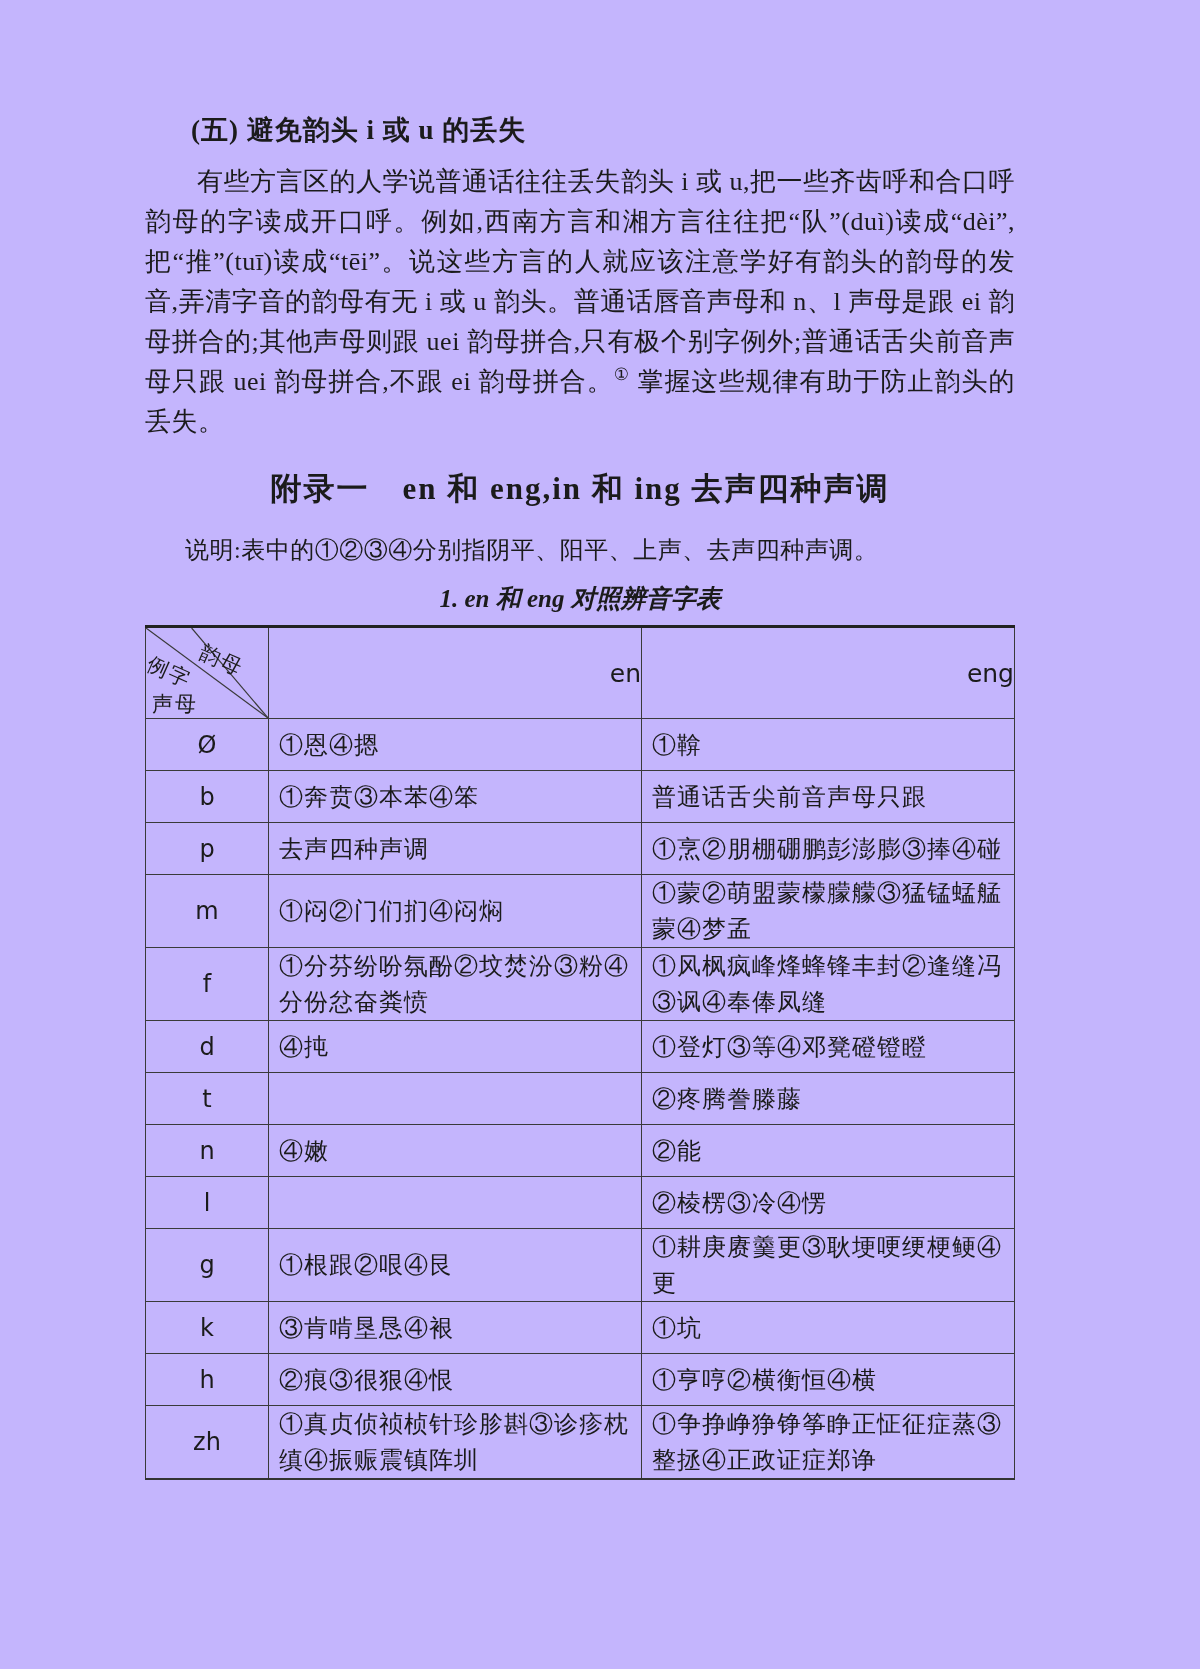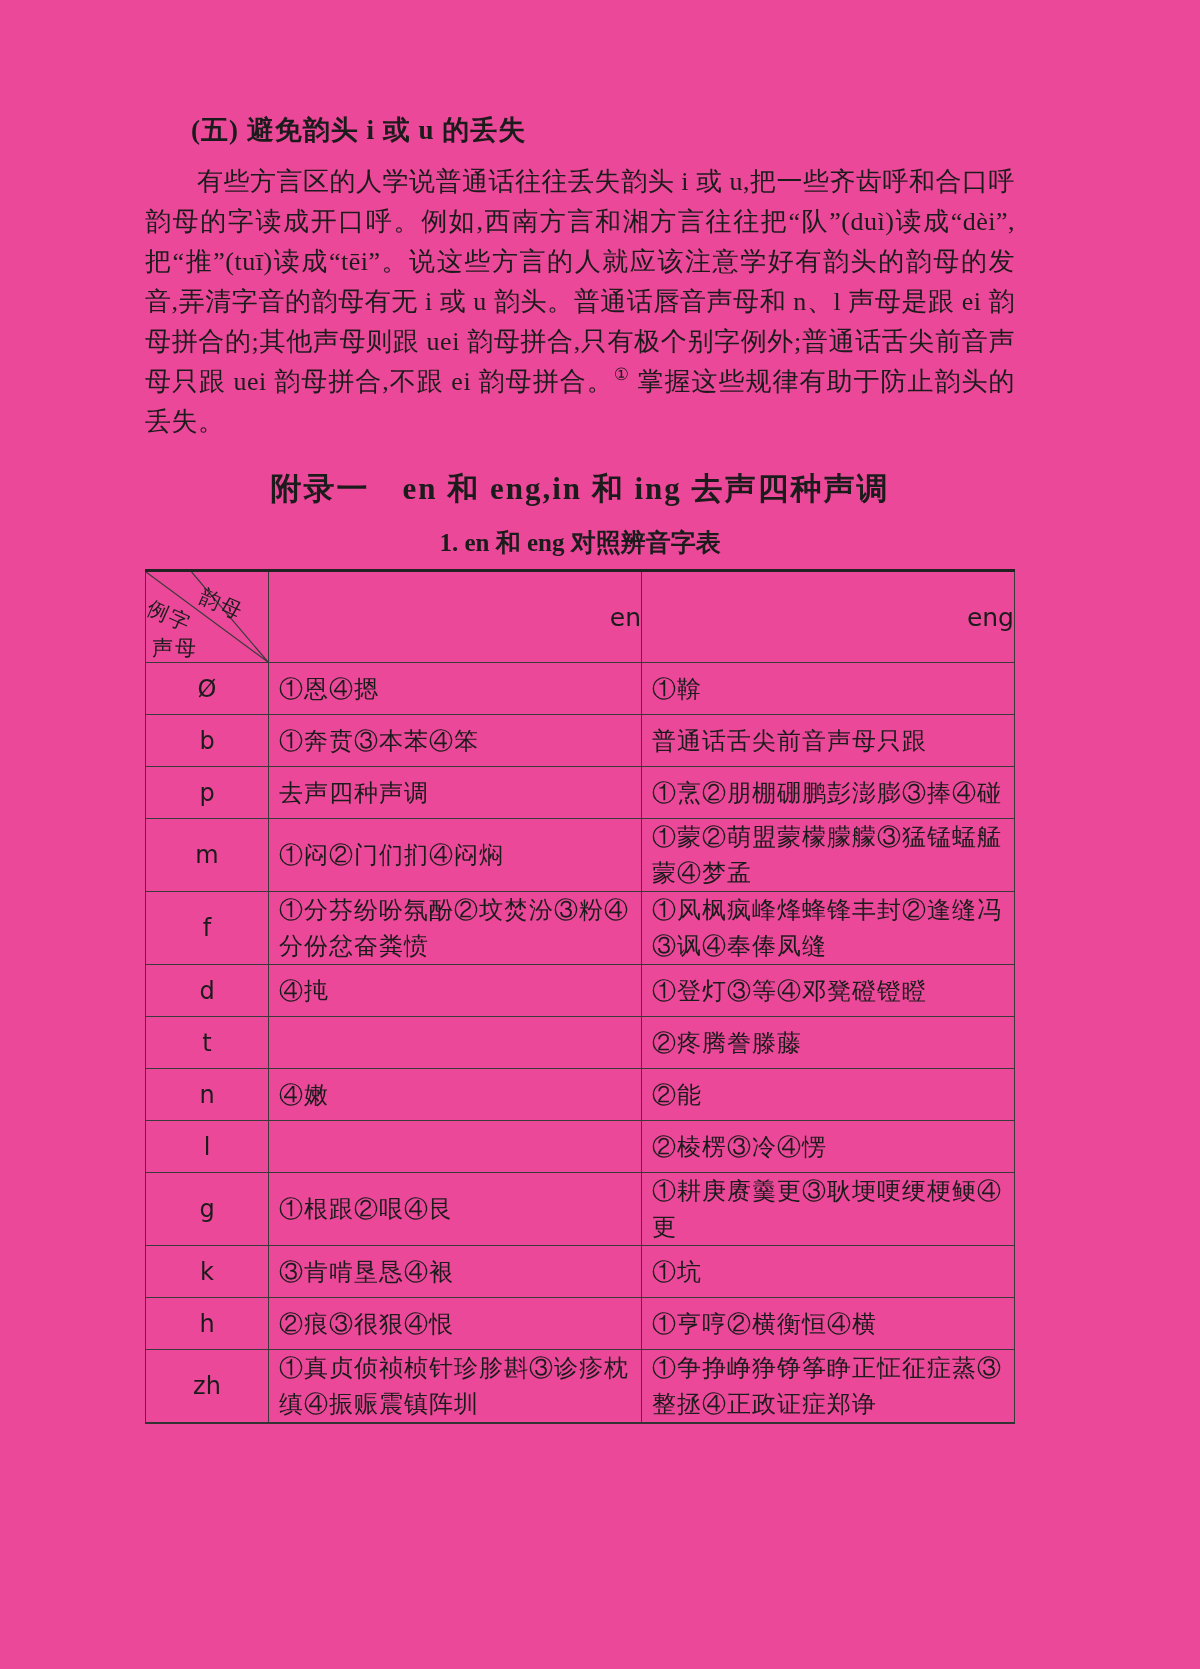--- a/index.html
+++ b/index.html
@@ -4,21 +4,21 @@
 <style>
   * { margin: 0; padding: 0; box-sizing: border-box; }
   html, body { background: #e8e8e8; }
   body {
     width: 1200px; height: 1669px;
     font-family: "Liberation Serif", "DejaVu Serif", serif;
     color: #1b1b1b;
   }
   .page {
     width: 1200px; height: 1669px;
-    background: #ec4899;
+    background: #c4b5fd;
     padding: 112px 185px 40px 145px;
     overflow: hidden;
   }
   .section-heading {
     font-size: 27px; font-weight: bold;
     margin-left: 46px; margin-bottom: 14px;
     letter-spacing: 1px;
   }
   .body-paragraph {
     font-size: 26px; line-height: 40px;
@@ -29,21 +29,21 @@
   .appendix-title {
     text-align: center; font-size: 31px; font-weight: bold;
     margin-top: 26px; letter-spacing: 2px;
   }
   .table-note {
     margin-top: 24px; margin-left: 40px;
     font-size: 24px; letter-spacing: 0.5px;
   }
   .table-caption {
     text-align: center; font-size: 25px; font-weight: bold;
-    margin-top: 16px; margin-bottom: 10px;
+    margin-top: 16px; margin-bottom: 10px; font-style: italic;
   }
   table.char-table {
     width: 870px; border-collapse: collapse; table-layout: fixed;
     border-top: 3px solid #222;
     border-bottom: 2px solid #333;
   }
   table.char-table col.c-initial { width: 123px; }
   table.char-table th, table.char-table td {
     border: 1px solid #3a3a3a;
     vertical-align: middle;
@@ -76,20 +76,21 @@
 <body>
 
 <div class="page">
 
   <h2 class="section-heading">(五) 避免韵头 i 或 u 的丢失</h2>
 
   <p class="body-paragraph"><span>有些方言区的人学说普通话往往丢失韵头 i 或 u,把一些齐齿呼和合口呼韵母的字读成开口呼。例如,西南方言和湘方言往往把“队”(duì)读成“dèi”,把“推”(tuī)读成“tēi”。说这些方言的人就应该注意学好有韵头的韵母的发音,弄清字音的韵母有无 i 或 u 韵头。普通话唇音声母和 n、l 声母是跟 ei 韵母拼合的;其他声母则跟 uei 韵母拼合,只有极个别字例外;普通话舌尖前音声母只跟 uei 韵母拼合,不跟 ei 韵母拼合。</span><sup>①</sup><span> 掌握这些规律有助于防止韵头的丢失。</span></p>
 
   <h1 class="appendix-title">附录一　en 和 eng,in 和 ing 去声四种声调</h1>
 
+  <p class="table-note">说明:表中的①②③④分别指阴平、阳平、上声、去声四种声调。</p>
 
   <div class="table-caption">1. en 和 eng 对照辨音字表</div>
 
   <table class="char-table">
     <colgroup>
       <col class="c-initial">
       <col>
       <col>
     </colgroup>
     <thead>

